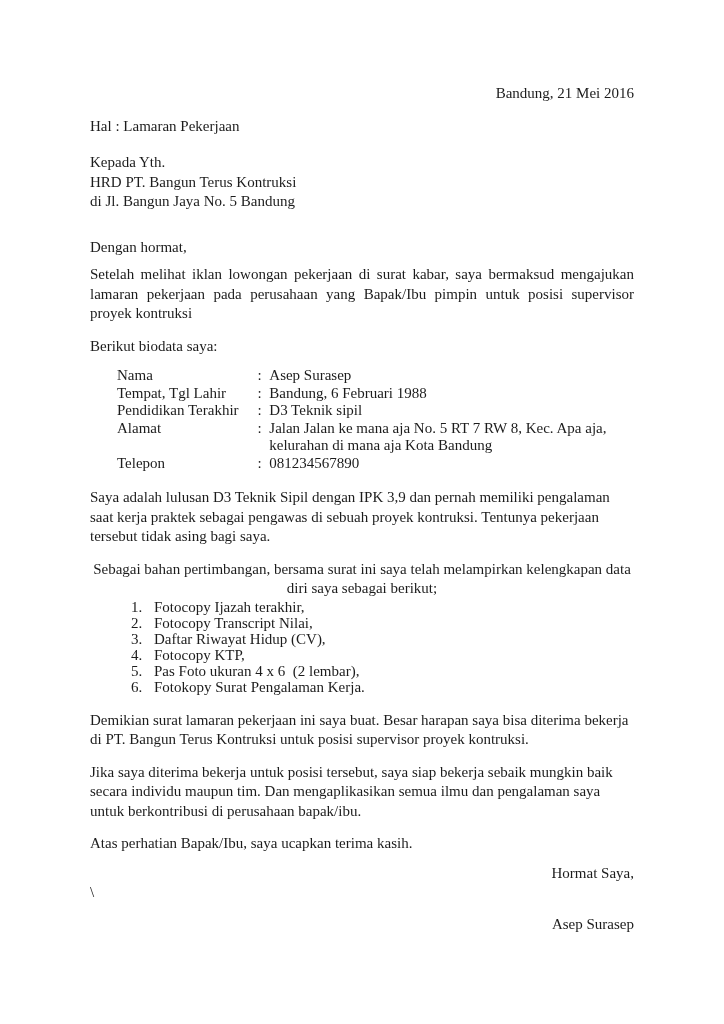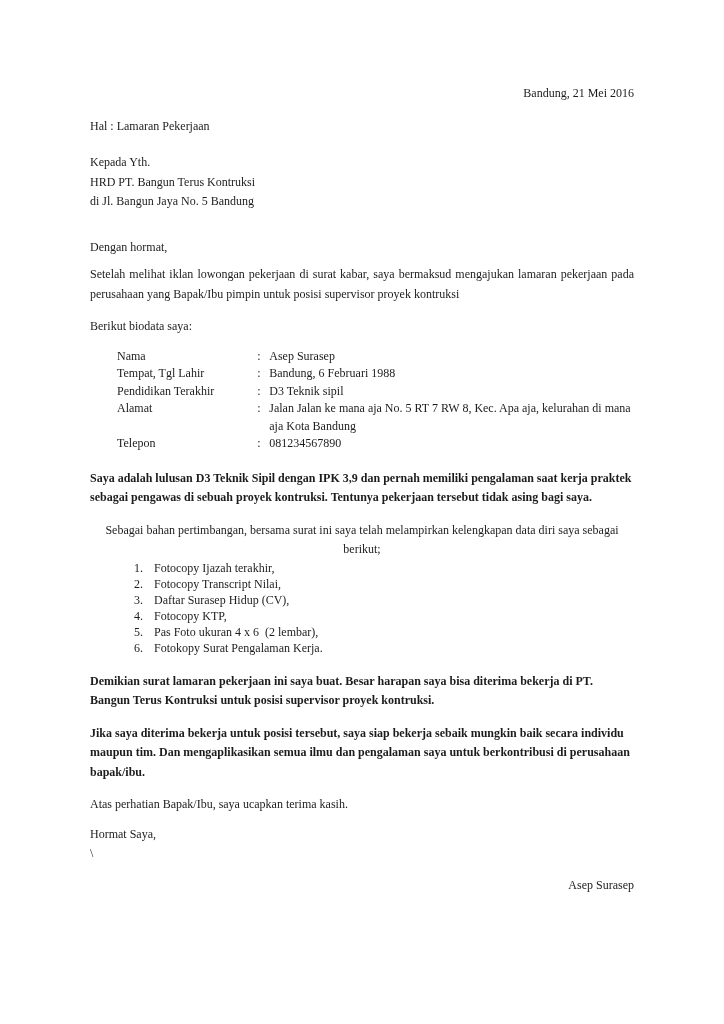--- a/index.html
+++ b/index.html
@@ -4,51 +4,51 @@
 <style>
   html, body { margin: 0; padding: 0; background: #ffffff; }
   .page {
     position: relative;
     width: 724px;
     height: 1024px;
     box-sizing: border-box;
     background: #ffffff;
     padding: 84px 90px 0 90px;
     font-family: "Liberation Serif", "DejaVu Serif", serif;
-    font-size: 12px;
+    font-size: 15px;
     line-height: 19.5px;
     color: #1c1c1c;
     overflow: hidden;
   }
   p { margin: 0; }
   .date-line   { text-align: right; margin-bottom: 13px; }
   .subject     { margin-bottom: 17px; }
   .recipient   { margin-bottom: 26px; }
   .salutation  { margin-bottom: 8px; }
-  .para        { margin-bottom: 13px; font-weight: bold; }
+  .para        { margin-bottom: 13px; }
   .para-justify { text-align: justify; margin-bottom: 13px; }
   .biodata-intro { margin-bottom: 11px; }
   table.biodata {
     border-collapse: collapse;
     margin: 0 0 16px 27px;
     line-height: 17.5px;
   }
   table.biodata td { padding: 0; vertical-align: top; }
   td.bio-label { width: 141px; }
   td.bio-sep   { width: 12px; }
   td.bio-value { width: 367px; }
   .attach-intro { margin-bottom: 0; text-align: center; }
   ol.attachments {
     margin: 0 0 16px 0;
     padding-left: 56px;
     line-height: 16px;
   }
   ol.attachments li { padding-left: 8px; white-space: pre-wrap; }
   .thanks  { margin-bottom: 10px; }
-  .signoff { text-align: left; margin-bottom: 0; }
+  .signoff { text-align: right; margin-bottom: 0; }
   .stray   { text-align: left; margin-bottom: 12px; }
   .signer  { text-align: right; }
 </style>
 </head>
 <body>
 
 <div class="page">
 
   <p class="date-line">Bandung, 21 Mei 2016</p>
 
@@ -96,21 +96,21 @@
     </tbody>
   </table>
 
   <p class="para">Saya adalah lulusan D3 Teknik Sipil dengan IPK 3,9 dan pernah memiliki pengalaman saat kerja praktek sebagai pengawas di sebuah proyek kontruksi. Tentunya pekerjaan tersebut tidak asing bagi saya.</p>
 
   <p class="attach-intro">Sebagai bahan pertimbangan, bersama surat ini saya telah melampirkan kelengkapan data diri saya sebagai berikut;</p>
 
   <ol class="attachments">
     <li>Fotocopy Ijazah terakhir,</li>
     <li>Fotocopy Transcript Nilai,</li>
-    <li>Daftar Surasep Hidup (CV),</li>
+    <li>Daftar Riwayat Hidup (CV),</li>
     <li>Fotocopy KTP,</li>
     <li>Pas Foto ukuran 4 x 6  (2 lembar),</li>
     <li>Fotokopy Surat Pengalaman Kerja.</li>
   </ol>
 
   <p class="para">Demikian surat lamaran pekerjaan ini saya buat. Besar harapan saya bisa diterima bekerja di PT. Bangun Terus Kontruksi untuk posisi supervisor proyek kontruksi.</p>
 
   <p class="para">Jika saya diterima bekerja untuk posisi tersebut, saya siap bekerja sebaik mungkin baik secara individu maupun tim. Dan mengaplikasikan semua ilmu dan pengalaman saya untuk berkontribusi di perusahaan bapak/ibu.</p>
 
   <p class="thanks">Atas perhatian Bapak/Ibu, saya ucapkan terima kasih.</p>

